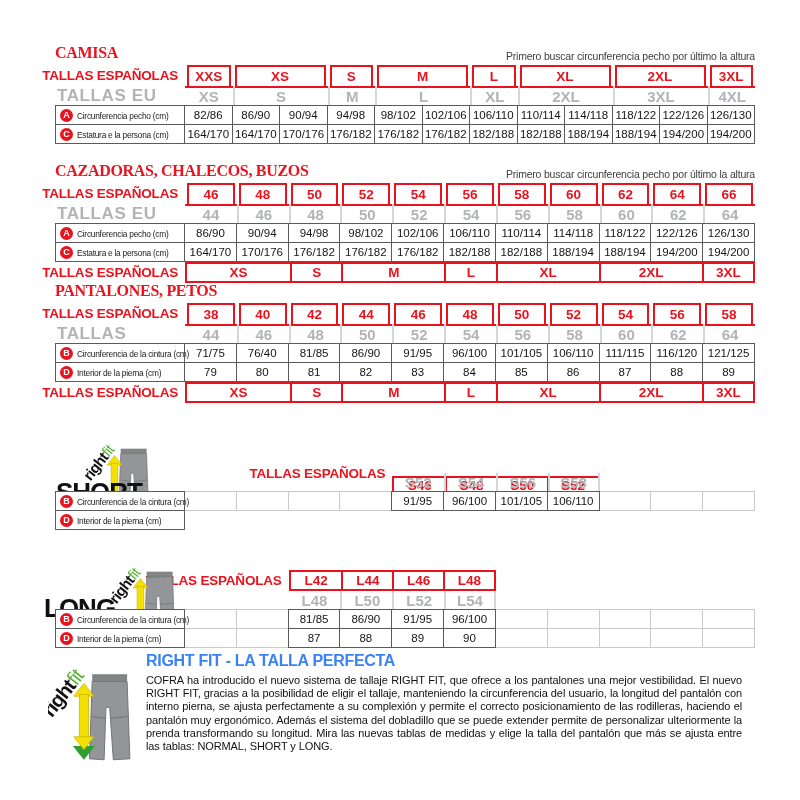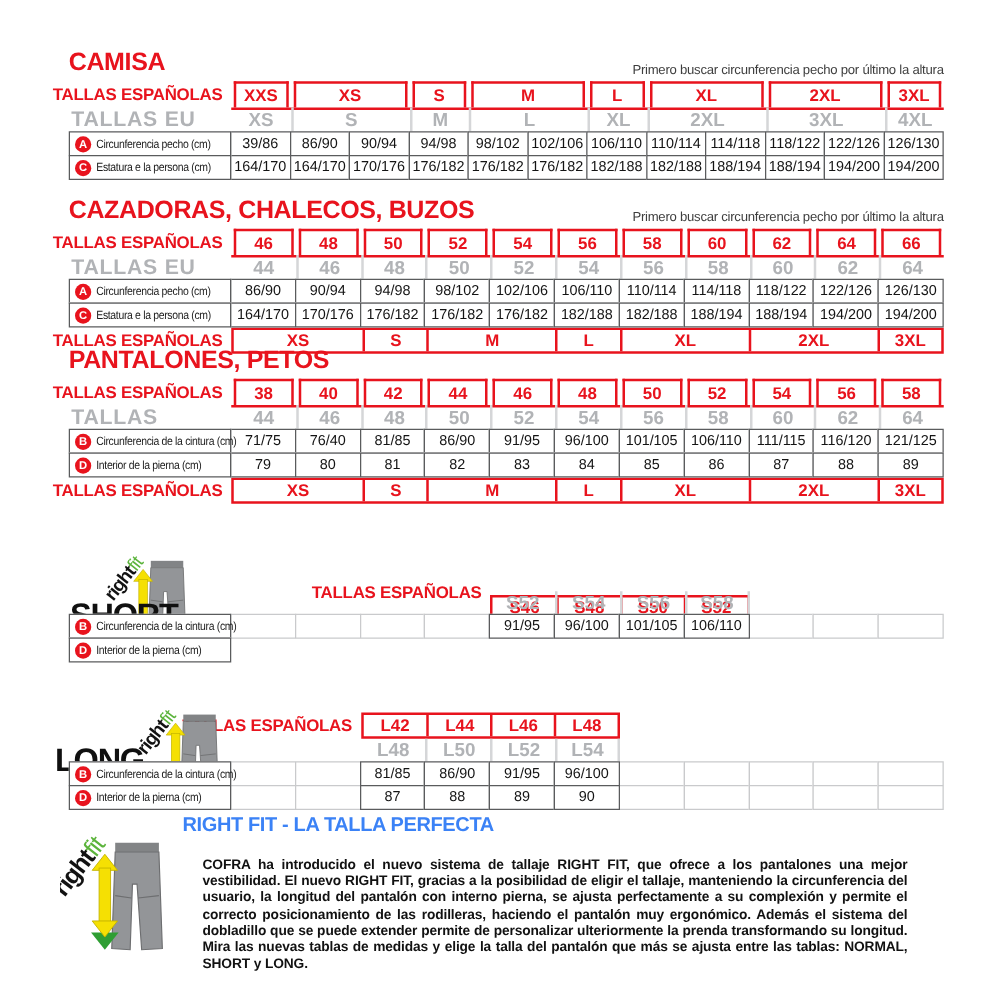--- a/index.html
+++ b/index.html
@@ -7,21 +7,21 @@
     --gray:#b1b3b6;
     --bdr:#5a5b5d;
     --lbdr:#c9cacc;
     --ink:#141414;
   }
   html,body{margin:0;padding:0;background:#fff;}
   .page{position:relative;width:800px;height:800px;background:#fff;overflow:hidden;
         font-family:"Liberation Sans","DejaVu Sans",sans-serif;}
   .sec{position:absolute;left:55px;width:700px;}
   .sec-head{display:flex;justify-content:space-between;align-items:flex-end;height:22px;margin-bottom:3px;}
-  .sec-title{font-size:20px;font-weight:bold;color:var(--red);letter-spacing:-0.3px;margin:0;white-space:nowrap;}
+  .sec-title{font-size:16px;font-weight:bold;color:var(--red);letter-spacing:-0.3px;margin:0;white-space:nowrap;font-family:Liberation Serif, serif;}
   .sec-note{font-size:10.5px;color:#3e3e3e;letter-spacing:-0.2px;white-space:nowrap;}
   .tbl{width:100%;}
   .trow{display:grid;grid-template-columns:130px 1fr;height:20px;}
   .trow.r21{height:21px;}
   .trow.r19{height:19px;}
   .twrap{display:grid;height:100%;}
   .es-wrap{border-bottom:2px solid var(--red);}
   .red-box{border:2px solid var(--red);border-bottom:none;margin:0 2px;display:flex;align-items:center;justify-content:center;
            color:var(--red);font-weight:bold;font-size:13.5px;}
   .es-label{display:flex;align-items:center;justify-content:flex-end;padding-right:7px;color:var(--red);
@@ -42,21 +42,21 @@
   .strip-cell{display:flex;align-items:center;justify-content:center;color:var(--red);font-weight:bold;font-size:13.5px;
               border-left:2px solid var(--red);}
   .strip-cell:first-child{border-left:none;}
   .fit-title{position:absolute;font-size:26px;font-weight:bold;color:#101010;letter-spacing:-1px;margin:0;}
   .rf-logo{position:absolute;}
   .rf-small{width:78px;height:82px;}
   .rightfit-sec{position:absolute;left:48px;width:710px;display:flex;align-items:flex-start;}
   .rf-big{position:static;width:92px;height:118px;flex:0 0 92px;}
   .rf-text{margin-left:6px;width:596px;}
   .rf-text h2{font-size:16px;font-weight:bold;color:#3b82f6;letter-spacing:-0.3px;margin:0 0 4px 0;}
-  .rf-text p{font-size:11px;line-height:1.2;text-align:justify;color:#111;letter-spacing:-0.1px;margin:16px;font-weight:bold;}
+  .rf-text p{font-size:11px;line-height:1.2;text-align:justify;color:#111;letter-spacing:-0.1px;margin:0;}
 </style>
 </head>
 <body>
 
 <svg width="0" height="0" style="position:absolute" aria-hidden="true">
   <defs>
     <symbol id="rf-logo-sym" viewBox="0 0 100 120">
       <text x="4" y="68" font-size="22" font-weight="bold" fill="#121212" letter-spacing="-1" transform="rotate(-52 4 68)" font-family="Liberation Sans, DejaVu Sans, sans-serif"><tspan>right</tspan><tspan fill="#5cb43c" font-weight="normal">fit</tspan></text>
       <g>
         <rect x="48" y="20" width="38" height="8" fill="#828486"></rect>
@@ -106,21 +106,21 @@
             <div class="gray-cell" style="grid-column: span 2;">3XL</div>
             <div class="gray-cell">4XL</div>
           </div>
         </div>
         <div class="trow data-row">
           <div class="dlabel">
             <div class="circle">A</div>
             <div class="txt">Circunferencia pecho (cm)</div>
           </div>
           <div class="twrap" style="grid-template-columns: repeat(12, 1fr);">
-            <div class="data-cell filled">39/86</div>
+            <div class="data-cell filled">82/86</div>
             <div class="data-cell filled">86/90</div>
             <div class="data-cell filled">90/94</div>
             <div class="data-cell filled">94/98</div>
             <div class="data-cell filled">98/102</div>
             <div class="data-cell filled">102/106</div>
             <div class="data-cell filled">106/110</div>
             <div class="data-cell filled">110/114</div>
             <div class="data-cell filled">114/118</div>
             <div class="data-cell filled">118/122</div>
             <div class="data-cell filled">122/126</div>

